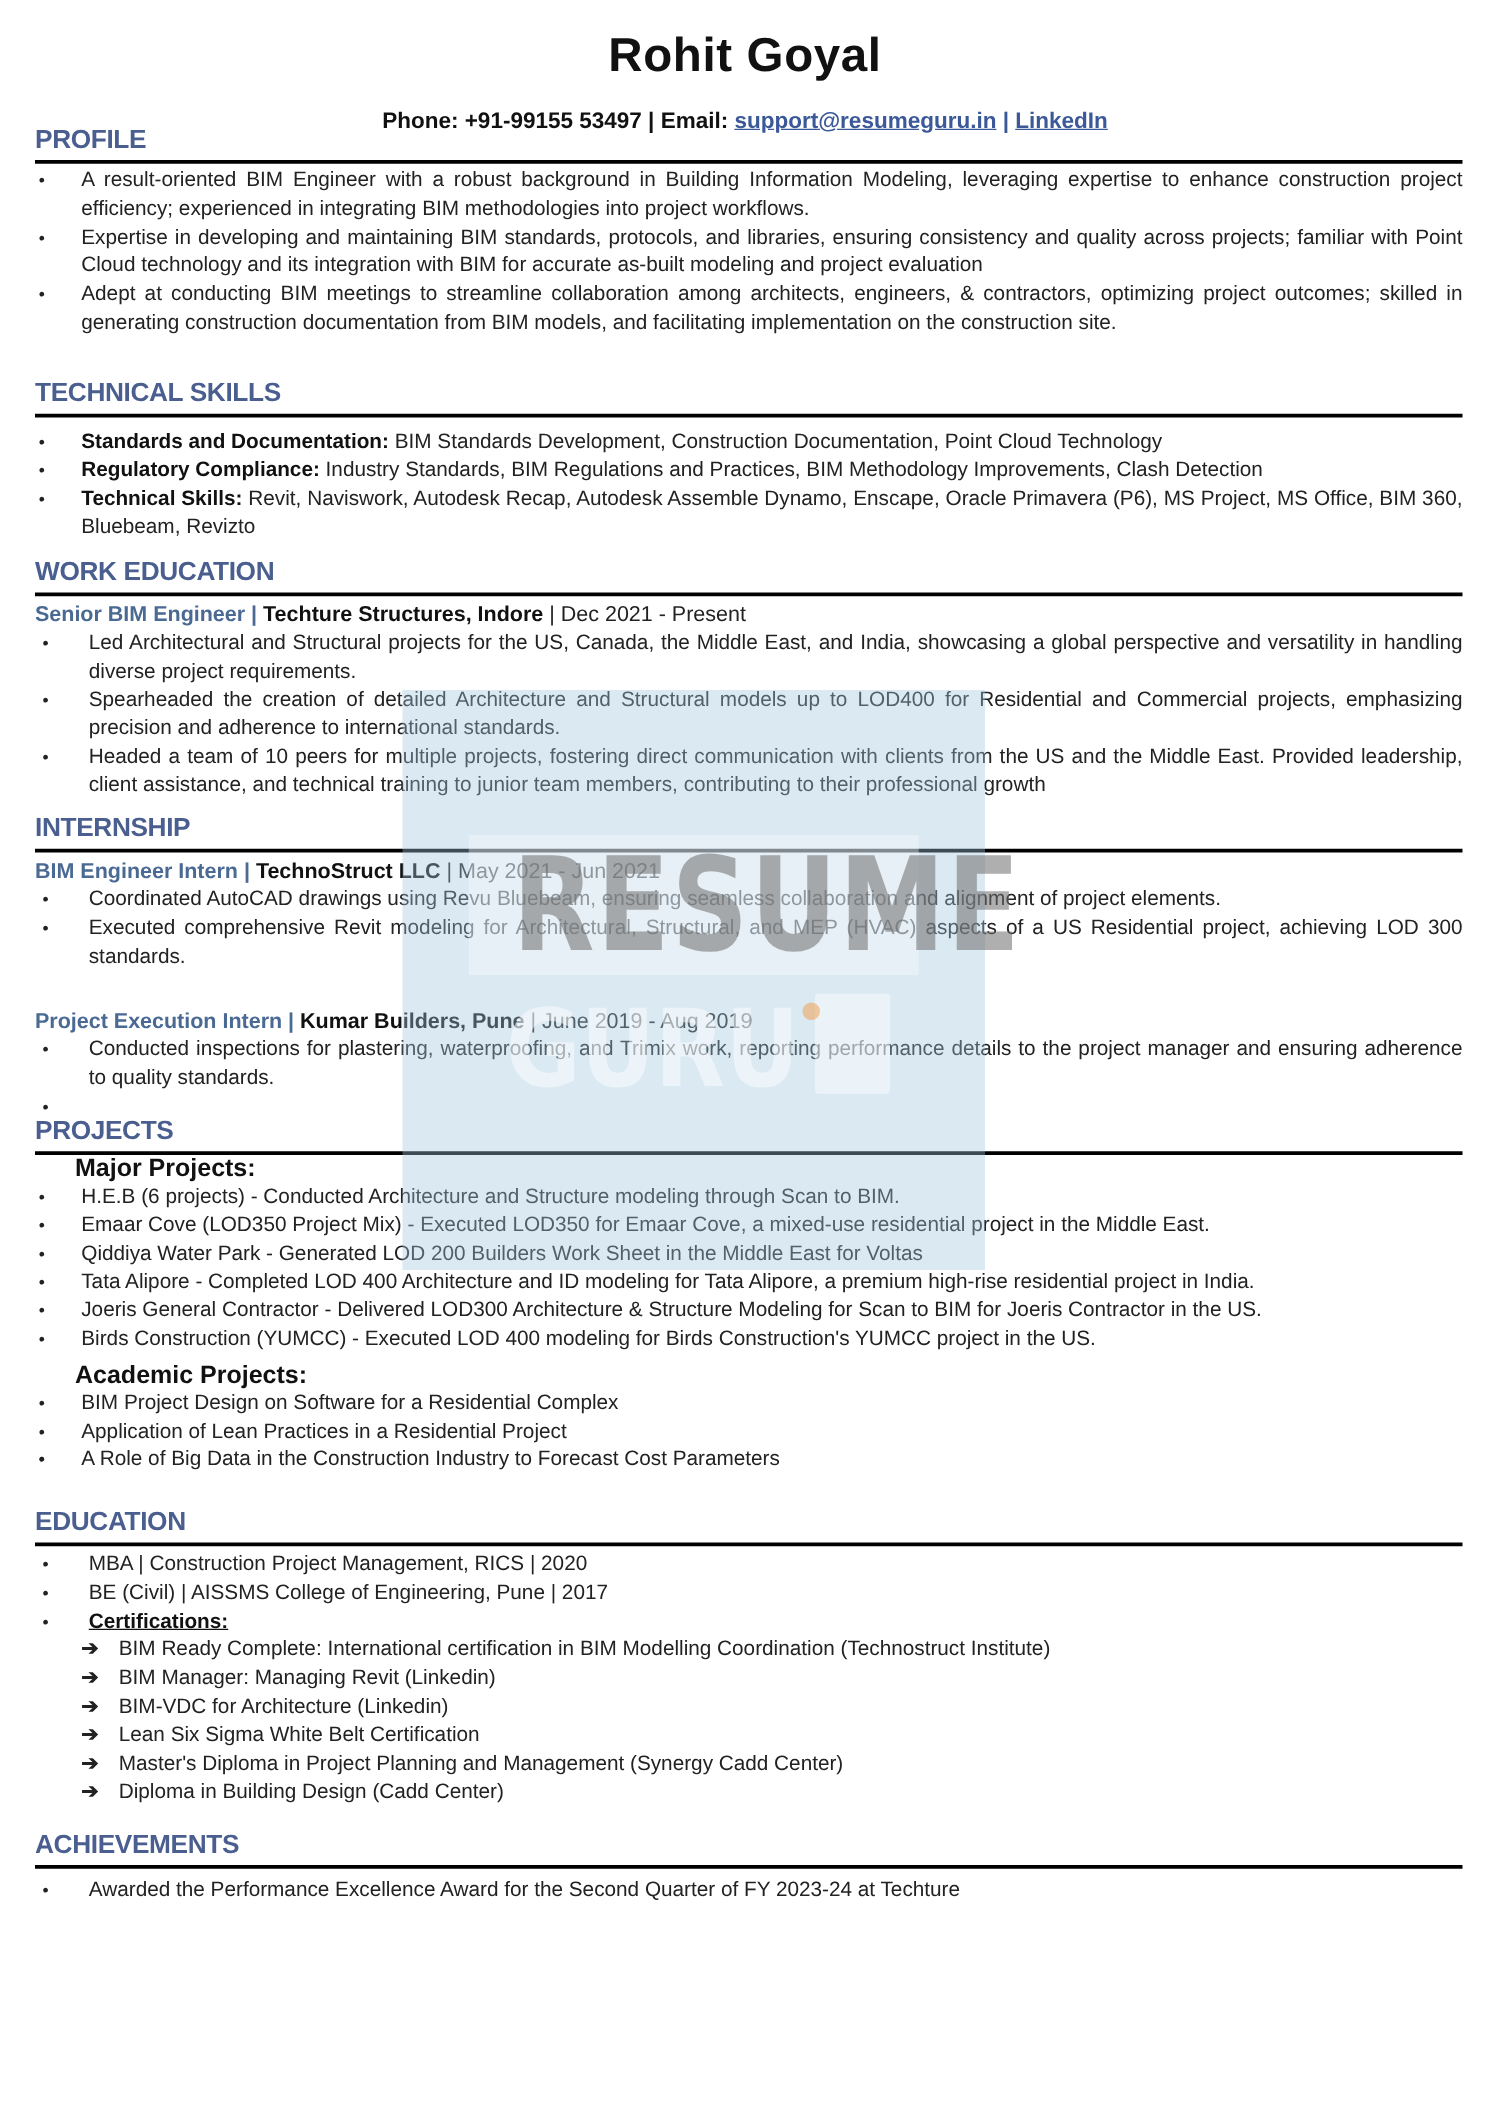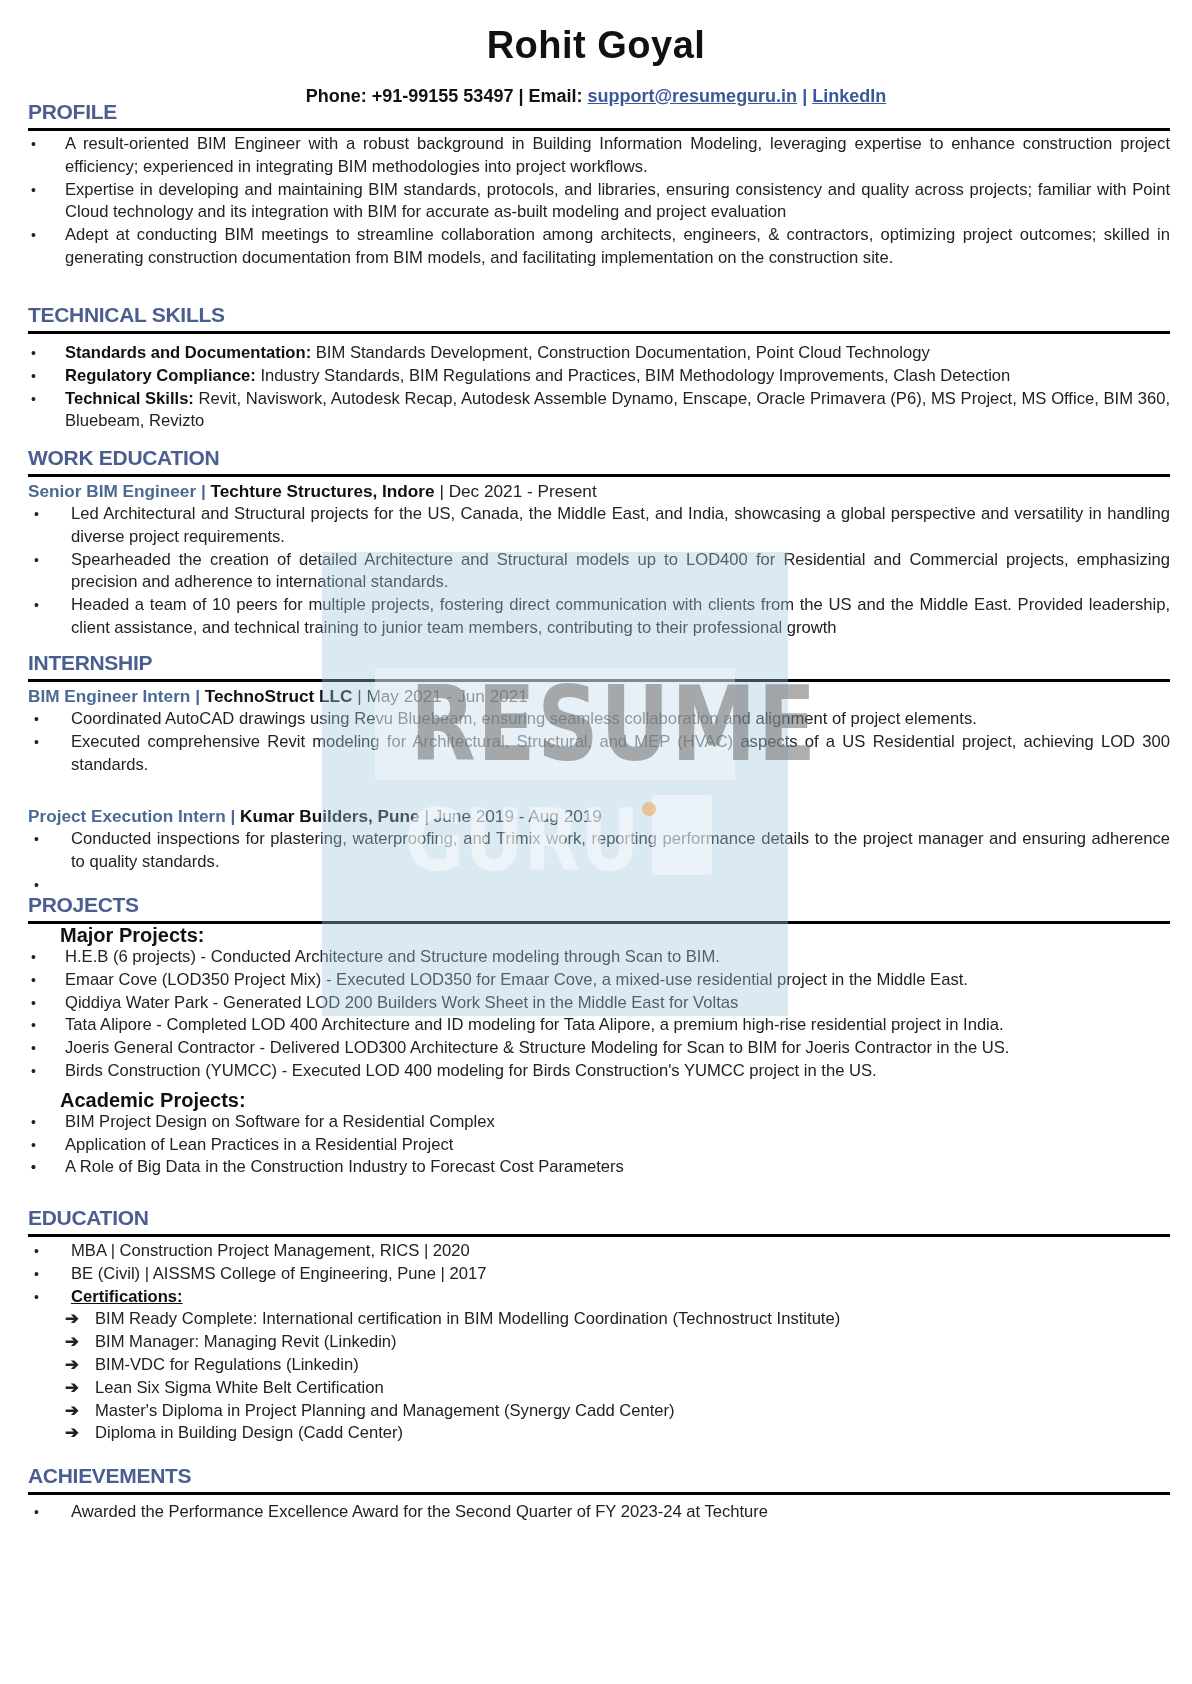--- a/index.html
+++ b/index.html
@@ -144,21 +144,21 @@
     <div class="sec-title">EDUCATION</div>
     <div class="sec-rule"></div>
     <ul class="list exp" style="margin-top:3px;">
       <li><span class="bullet">•</span><span>MBA | Construction  Project  Management,  RICS | 2020</span></li>
       <li><span class="bullet">•</span><span>BE  (Civil) | AISSMS  College  of  Engineering,  Pune | 2017</span></li>
       <li><span class="bullet">•</span><span class="cert-head">Certifications:</span></li>
     </ul>
     <ul class="arrows">
       <li><span class="arrow">➔</span><span>BIM  Ready Complete: International certification  in  BIM Modelling Coordination  (Technostruct Institute)</span></li>
       <li><span class="arrow">➔</span><span>BIM  Manager:  Managing Revit (Linkedin)</span></li>
-      <li><span class="arrow">➔</span><span>BIM-VDC for Regulations (Linkedin)</span></li>
+      <li><span class="arrow">➔</span><span>BIM-VDC for Architecture (Linkedin)</span></li>
       <li><span class="arrow">➔</span><span>Lean Six Sigma White  Belt Certification</span></li>
       <li><span class="arrow">➔</span><span>Master's Diploma in  Project Planning and  Management (Synergy  Cadd  Center)</span></li>
       <li><span class="arrow">➔</span><span>Diploma  in Building  Design (Cadd  Center)</span></li>
     </ul>
   </div>
 
   <div class="section" style="top:1461px;">
     <div class="sec-title">ACHIEVEMENTS</div>
     <div class="sec-rule"></div>
     <ul class="list exp" style="margin-top:6px;">

